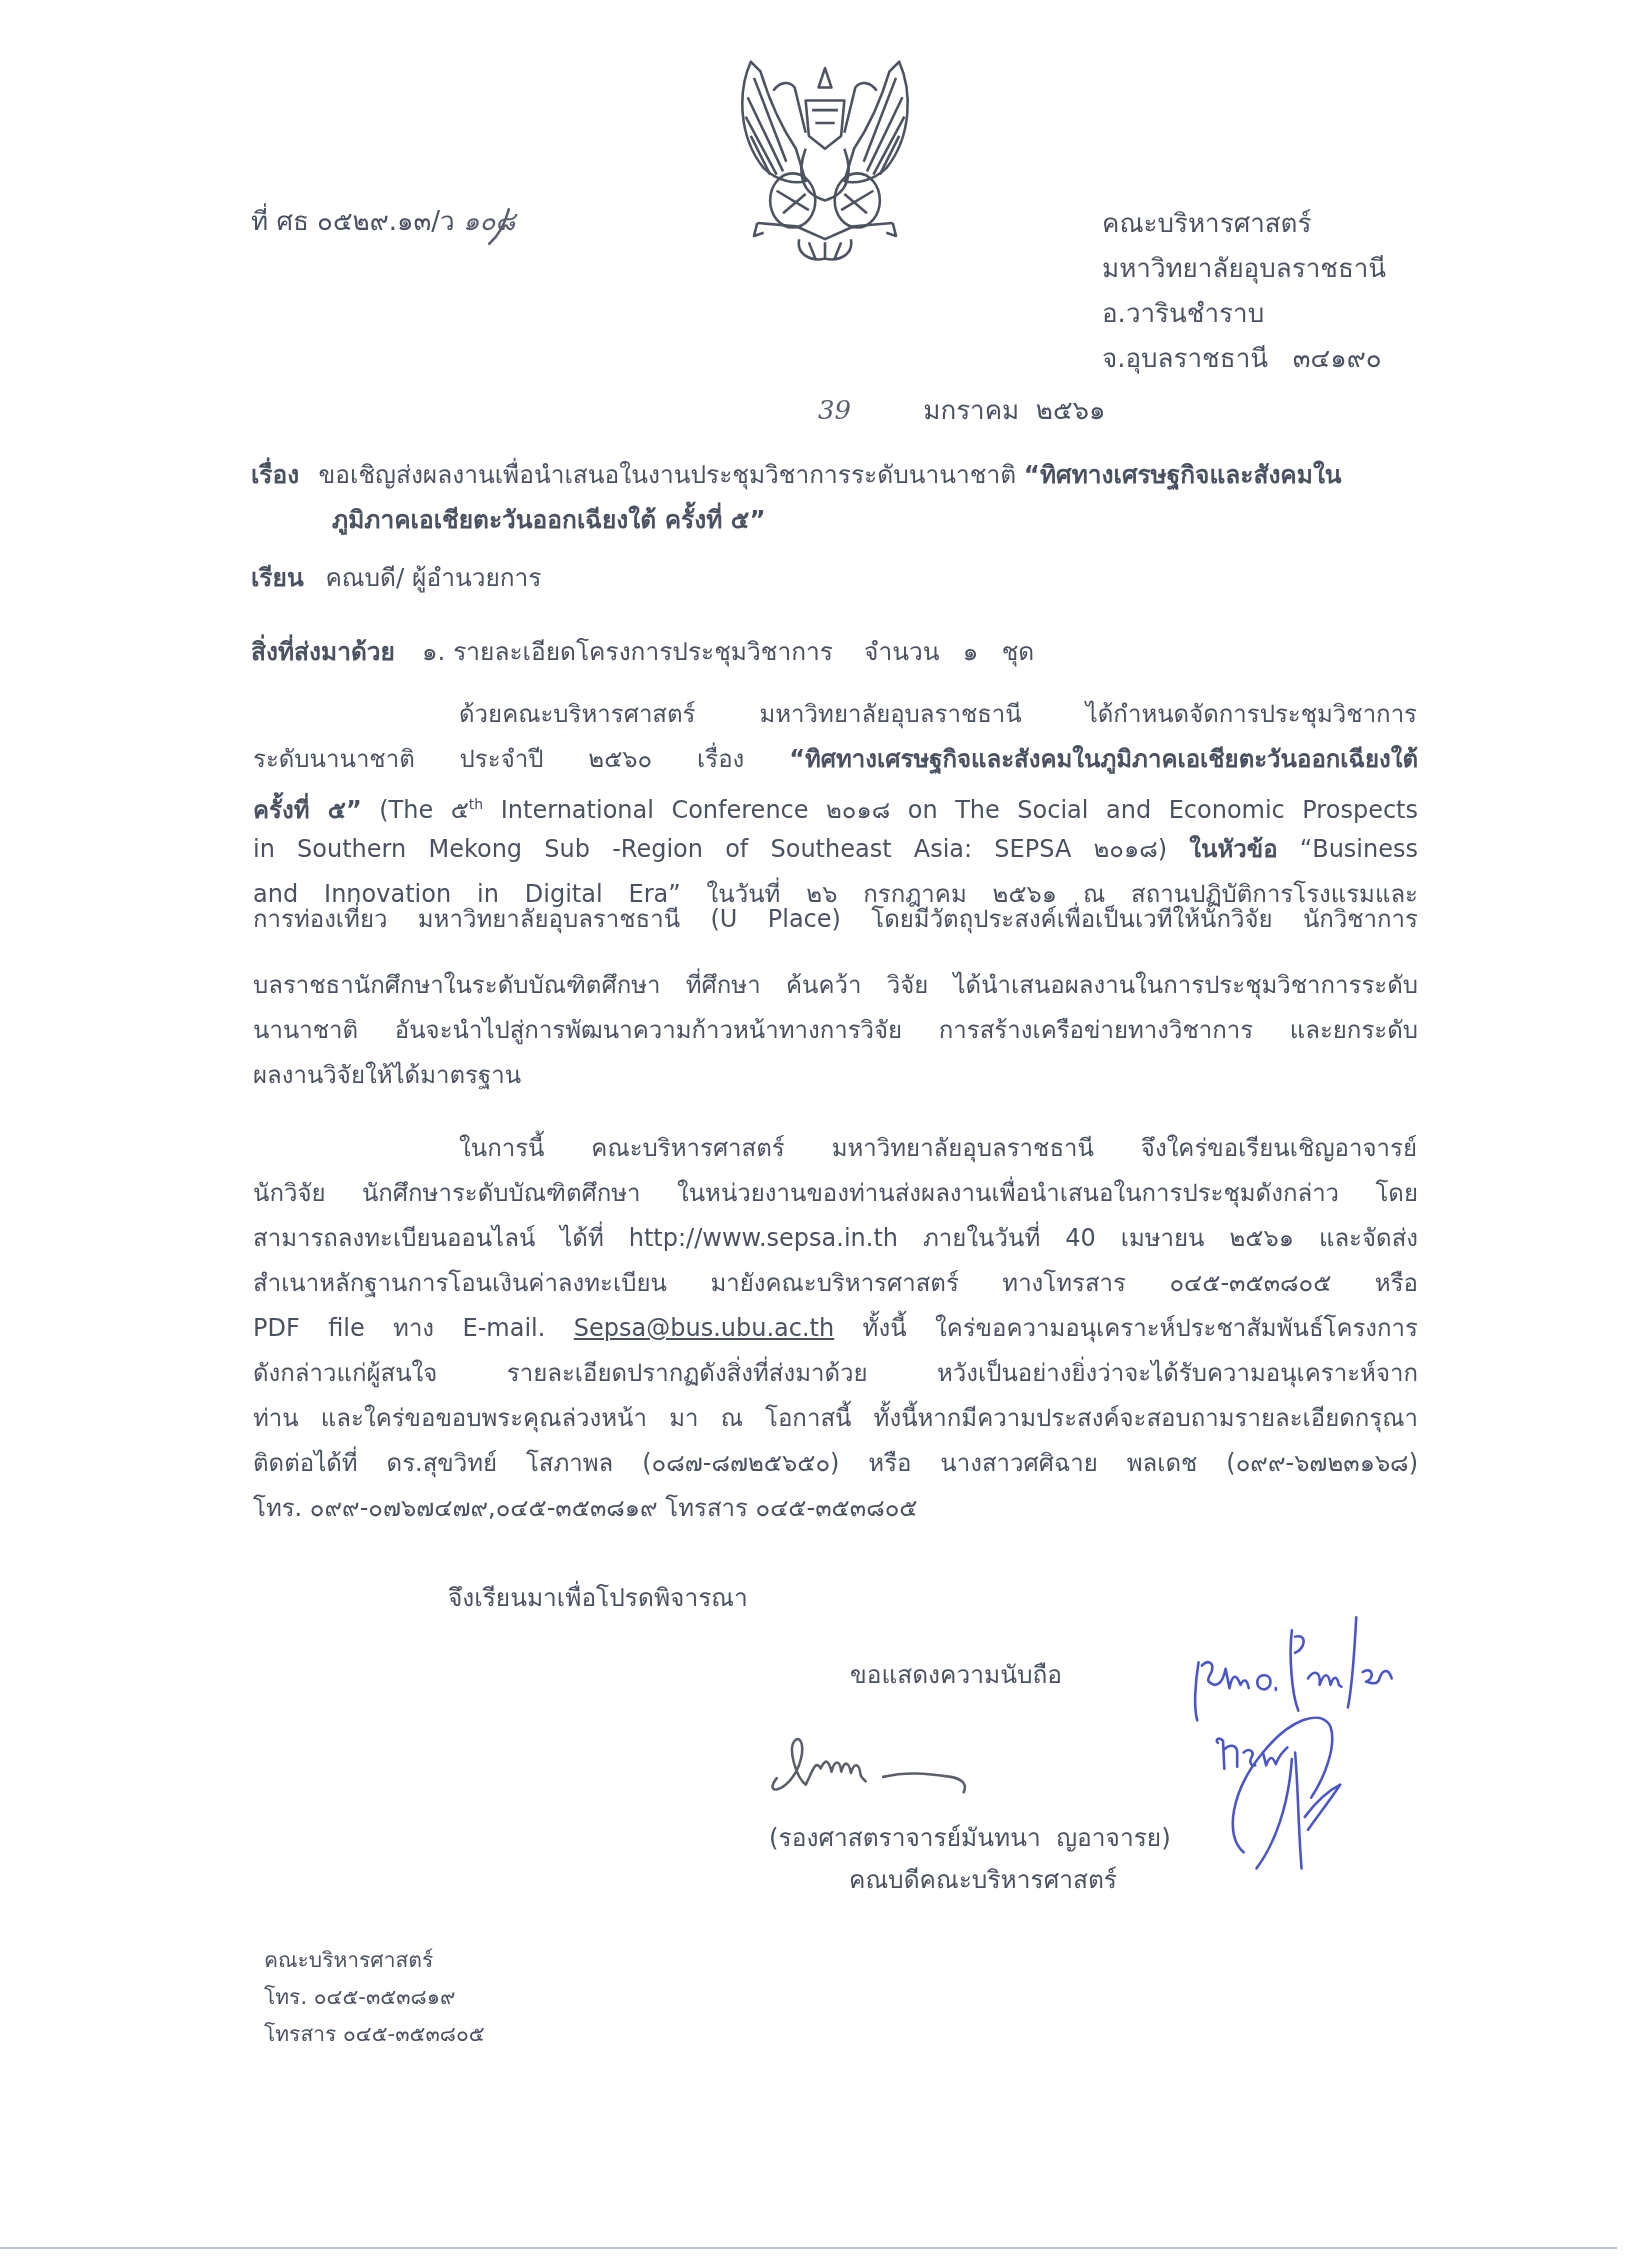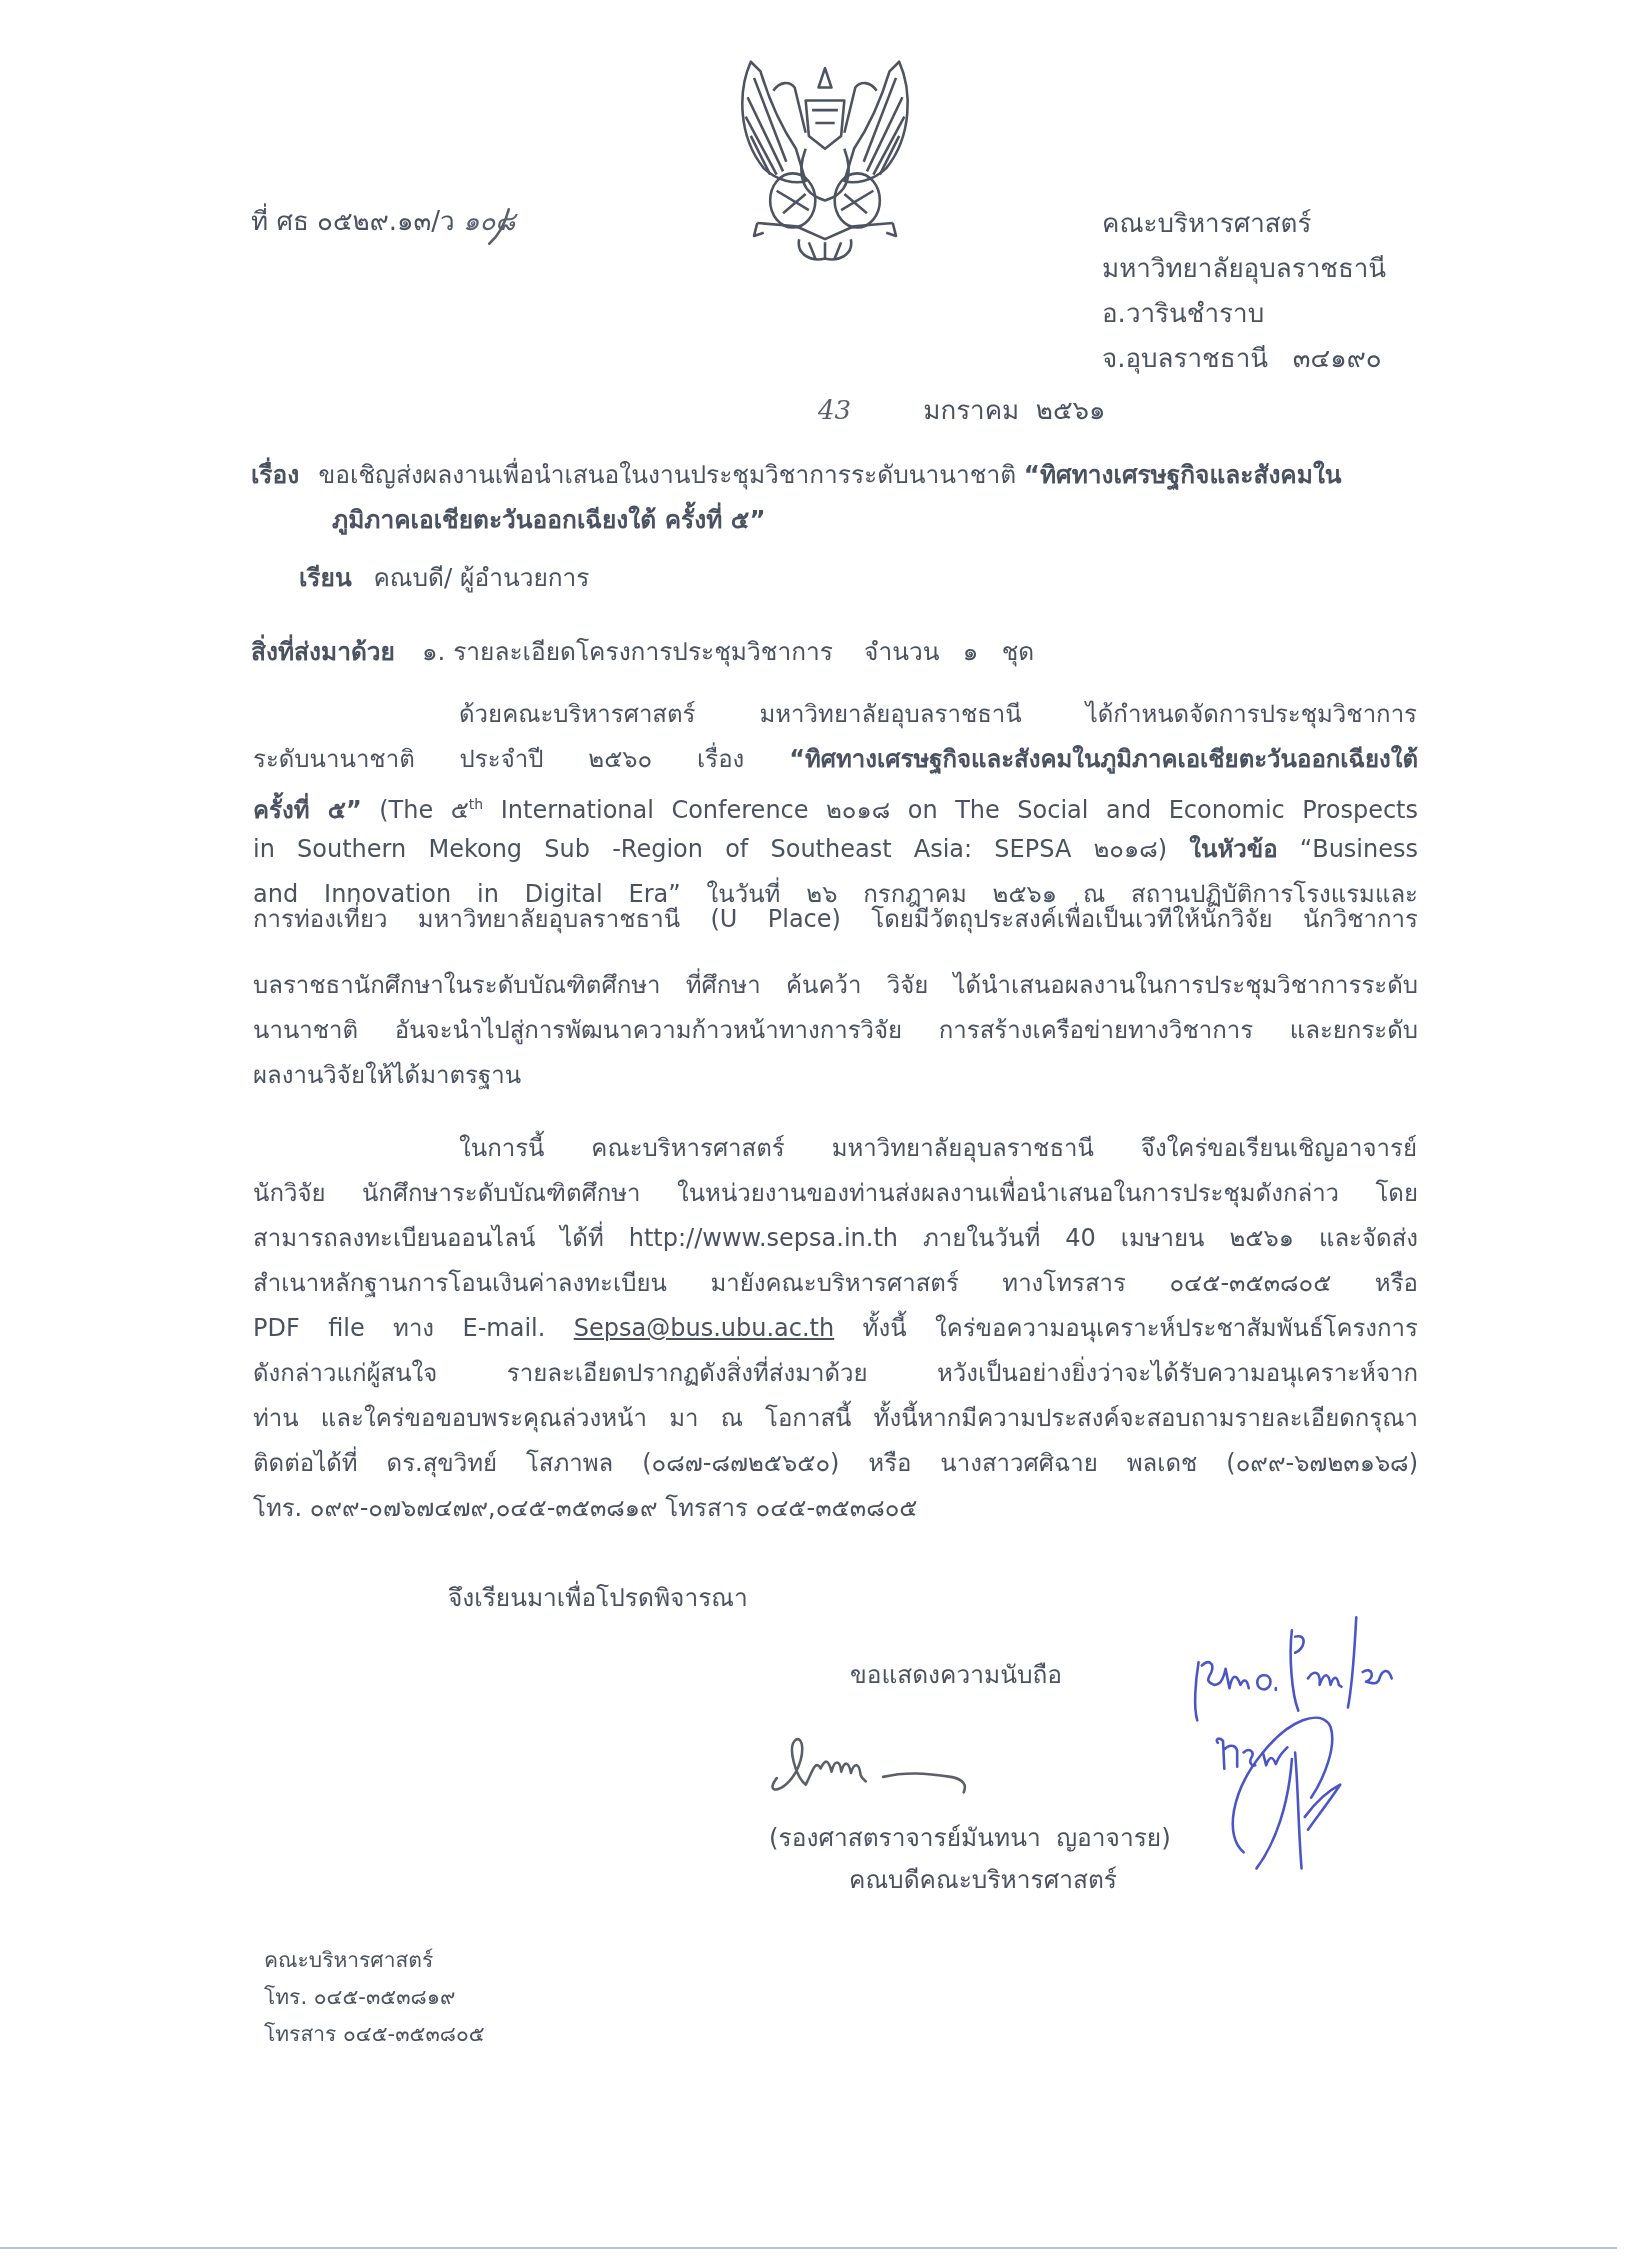--- a/index.html
+++ b/index.html
@@ -61,33 +61,33 @@
 </svg>
 
 <div class="abs t40" style="left:1102px; top:207px;">
   <div style="height:45px;">คณะบริหารศาสตร์</div>
   <div style="height:45px;">มหาวิทยาลัยอุบลราชธานี</div>
   <div style="height:45px;">อ.วารินชำราบ</div>
   <div style="height:45px; white-space:pre;">จ.อุบลราชธานี   ๓๔๑๙๐</div>
 </div>
 
 <div class="abs t40" style="left:818px; top:394px;">
-  <span class="hand" style="display:inline-block; width:97px;">43</span>
+  <span class="hand" style="display:inline-block; width:97px;">39</span>
   <span style="white-space:pre;">มกราคม  ๒๕๖๑</span>
 </div>
 
 <div class="abs t38" style="left:251px; top:459px;">
   <span class="b" style="margin-right:11.6px;">เรื่อง</span>
   <span>ขอเชิญส่งผลงานเพื่อนำเสนอในงานประชุมวิชาการระดับนานาชาติ</span>
   <span class="b">“ทิศทางเศรษฐกิจและสังคมใน</span>
 </div>
 <div class="abs t38 b" style="left:332px; top:504px;">ภูมิภาคเอเชียตะวันออกเฉียงใต้ ครั้งที่ ๕”</div>
 
 <div class="abs t38" style="left:251px; top:562px;">
-  <span class="b" style="margin-right:14px;margin-left:48px;">เรียน</span>
+  <span class="b" style="margin-right:14px;">เรียน</span>
   <span>คณบดี/ ผู้อำนวยการ</span>
 </div>
 
 <div class="abs t38" style="left:251px; top:636px;">
   <span class="b" style="margin-right:19.3px;">สิ่งที่ส่งมาด้วย</span>
   <span style="white-space:pre;">๑. รายละเอียดโครงการประชุมวิชาการ    จำนวน   ๑   ชุด</span>
 </div>
 
 <div>
   <div class="just" style="top:699px; left:459px; width:958px;">ด้วยคณะบริหารศาสตร์  มหาวิทยาลัยอุบลราชธานี   ได้กำหนดจัดการประชุมวิชาการ</div>

